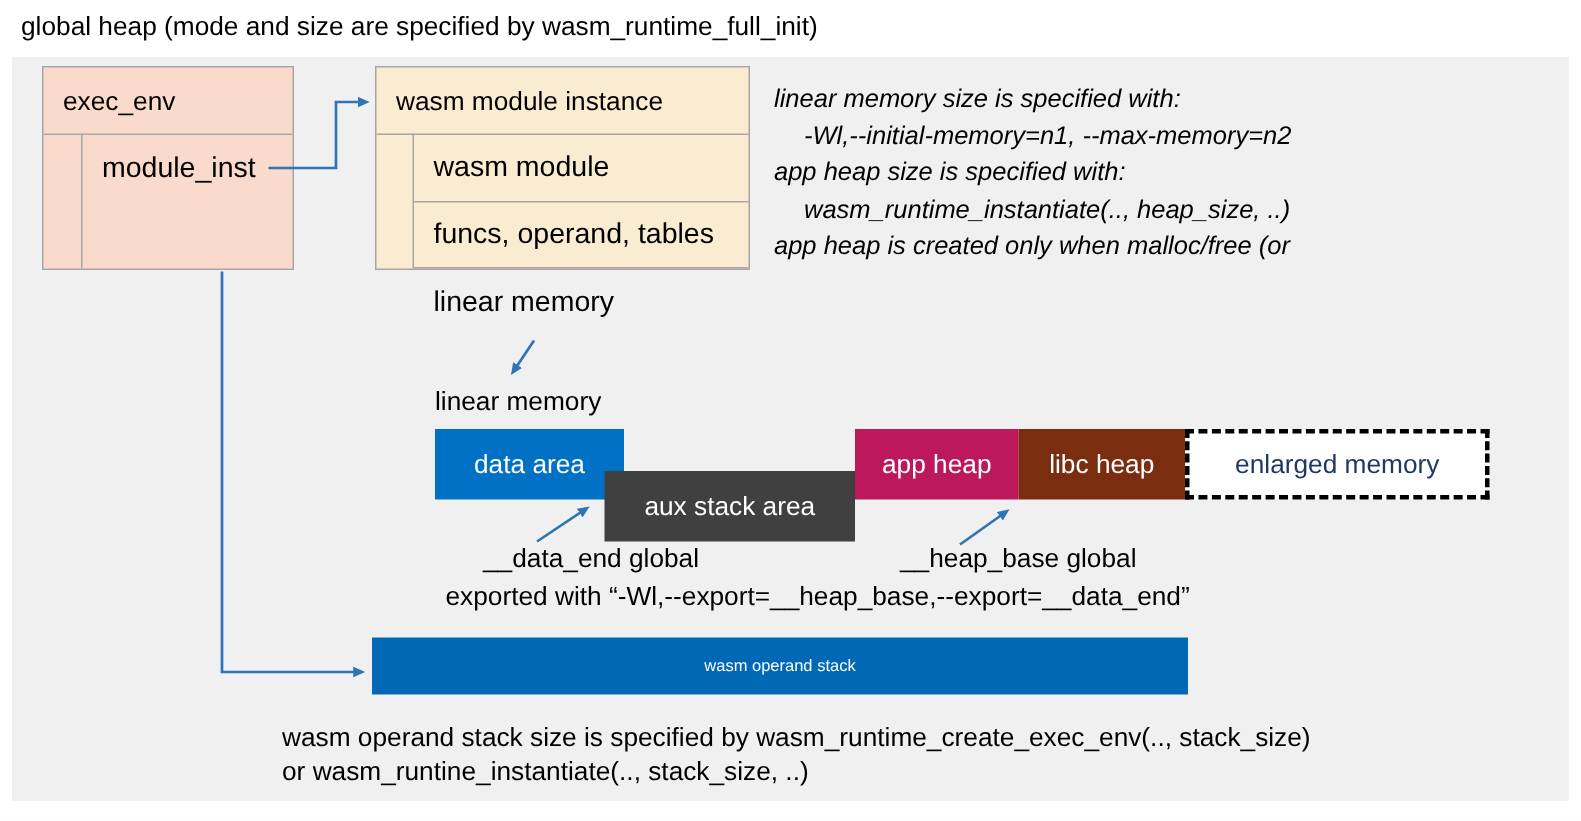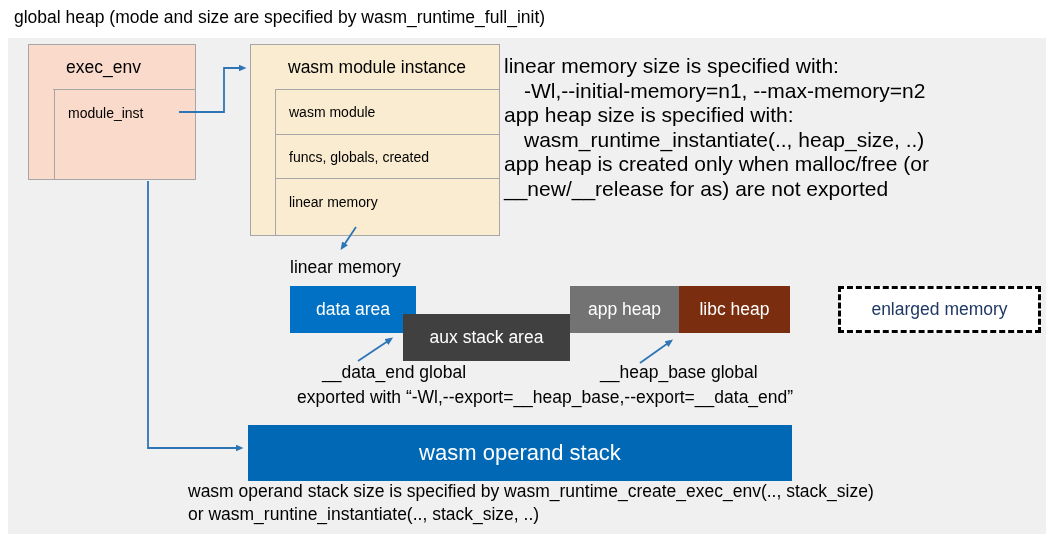--- a/index.html
+++ b/index.html
@@ -2,49 +2,49 @@
 <html><head>
 <meta charset="utf-8">
 <style>
   html,body{margin:0;padding:0;background:#ffffff;}
   .page{position:relative;width:1054px;height:547px;background:#ffffff;overflow:hidden;
         font-family:"Liberation Sans","DejaVu Sans",sans-serif;color:#000;}
   .canvas{position:absolute;left:8px;top:38px;width:1038px;height:496px;background:#f0f0f0;}
   .title{position:absolute;left:14px;top:7px;font-size:17.5px;color:#000;white-space:nowrap;}
 
   
-  .nest{position:absolute;border:1px solid #a6a6a6;box-sizing:border-box;padding-left:24px;}
+  .nest{position:absolute;border:1px solid #a6a6a6;box-sizing:border-box;}
   .nest .hdr{height:45px;display:flex;align-items:center;padding-left:13px;
              border-bottom:1px solid #a6a6a6;box-sizing:border-box;font-size:17.5px;}
   .nest .body{position:absolute;top:45px;bottom:0;right:0;border-left:1px solid #a6a6a6;box-sizing:border-box;}
   .nest .row{display:flex;align-items:center;padding-left:13px;box-sizing:border-box;
-             border-bottom:1px solid #a6a6a6;font-size:14px;}
+             border-bottom:1px solid #a6a6a6;font-size:19px;}
   .nest .row:last-child{border-bottom:none;}
   .exec{left:28px;top:44px;width:168px;height:136px;background:#fadacb;}
   .exec .body{left:25px;}
   .exec .row{height:45px;}
-  .inst{left:250px;top:44px;width:250px;height:192px;background:#faecd0;}
+  .inst{left:250px;top:44px;width:250px;height:136px;background:#faecd0;}
   .inst .body{left:24px;}
   .inst .row{height:45px;}
   .inst .row.r2{height:44px;}
 
-  .notes{position:absolute;left:504px;top:54px;width:512px;font-size:21px;line-height:24.5px;}
+  .notes{position:absolute;left:516px;top:54px;width:512px;font-size:17px;line-height:24.5px;font-style:italic;}
   .notes div{white-space:nowrap;}
   .notes .indent{padding-left:20px;}
 
   .lm-label{position:absolute;left:290px;top:257px;font-size:17.5px;}
 
   .seg{position:absolute;top:286px;height:47px;display:flex;align-items:center;justify-content:center;
        color:#ffffff;font-size:17.5px;box-sizing:border-box;white-space:nowrap;}
-  .seg.enlarged{background:#ffffff;border:3px dashed #000;color:#1f3864;margin-left:48px;}
+  .seg.enlarged{background:#ffffff;border:3px dashed #000;color:#1f3864;}
 
   .ann{position:absolute;font-size:17.5px;white-space:nowrap;}
 
-  .opbar{position:absolute;left:248px;top:425px;width:544px;height:56px;background:#0068b5;
-         display:flex;align-items:center;justify-content:center;color:#fff;font-size:22px;}
+  .opbar{position:absolute;left:248px;top:425px;width:544px;height:38px;background:#0068b5;
+         display:flex;align-items:center;justify-content:center;color:#fff;font-size:11px;}
 
   .bottom-notes{position:absolute;left:188px;top:480px;font-size:17.5px;line-height:23px;white-space:nowrap;}
 
   svg.overlay{position:absolute;left:0;top:0;width:1054px;height:547px;pointer-events:none;}
 </style>
 </head>
 <body>
 
 <div class="page">
   <div class="canvas"></div>
@@ -55,39 +55,38 @@
     <div class="hdr">exec_env</div>
     <div class="body">
       <div class="row">module_inst</div>
     </div>
   </div>
 
   <div class="nest inst">
     <div class="hdr">wasm module instance</div>
     <div class="body">
       <div class="row">wasm module</div>
-      <div class="row r2">funcs, globals, created</div>
+      <div class="row r2">funcs, operand, tables</div>
       <div class="row">linear memory</div>
     </div>
   </div>
 
   <div class="notes">
     <div>linear memory size is specified with:</div>
     <div class="indent">-Wl,--initial-memory=n1, --max-memory=n2</div>
     <div>app heap size is specified with:</div>
     <div class="indent">wasm_runtime_instantiate(.., heap_size, ..)</div>
     <div>app heap is created only when malloc/free (or</div>
-    <div>__new/__release for as) are not exported</div>
   </div>
 
   <div class="lm-label">linear memory</div>
 
   <div class="seg" style="left: 290px; width: 126px; background-color: rgb(0, 113, 197);">data area</div>
   <div class="seg" style="left: 403px; width: 167px; background-color: #404040; margin-top: 28px;">aux stack area</div>
-  <div class="seg" style="left: 570px; width: 109px; background-color: #737373;">app heap</div>
+  <div class="seg" style="left: 570px; width: 109px; background-color: #be185d;">app heap</div>
   <div class="seg" style="left: 679px; width: 111px; background-color: rgb(123, 45, 16);">libc heap</div>
   <div class="seg enlarged" style="left:790px;width:203px;">enlarged memory</div>
 
   <div class="ann" style="left:600px;top:362px;">__heap_base global</div>
   <div class="ann" style="left:322px;top:362px;">__data_end global</div>
   <div class="ann" style="left:297px;top:387px;">exported with “-Wl,--export=__heap_base,--export=__data_end”</div>
 
   <div class="opbar">
     <span>wasm operand stack</span>
   </div>

